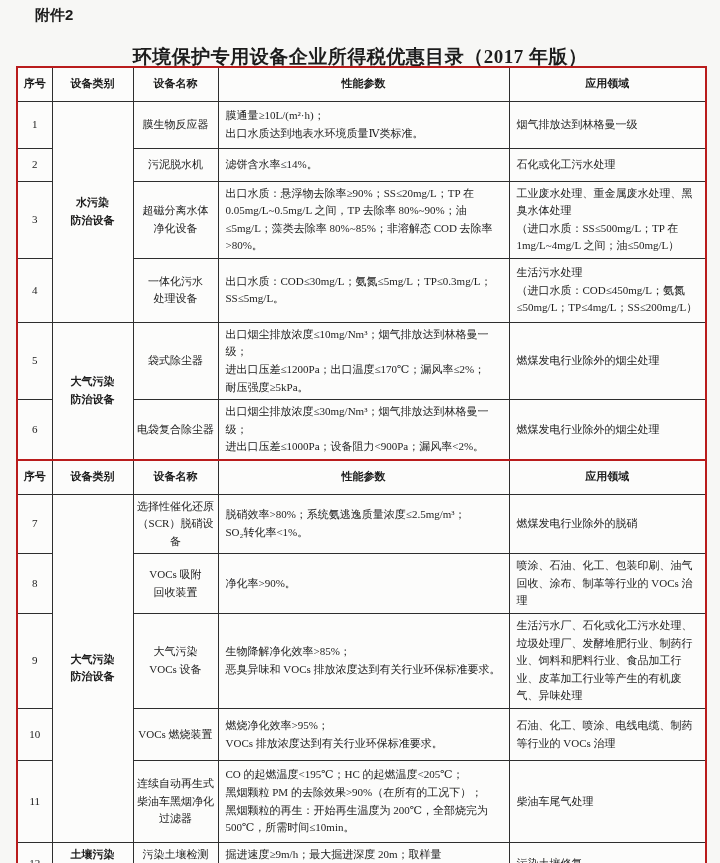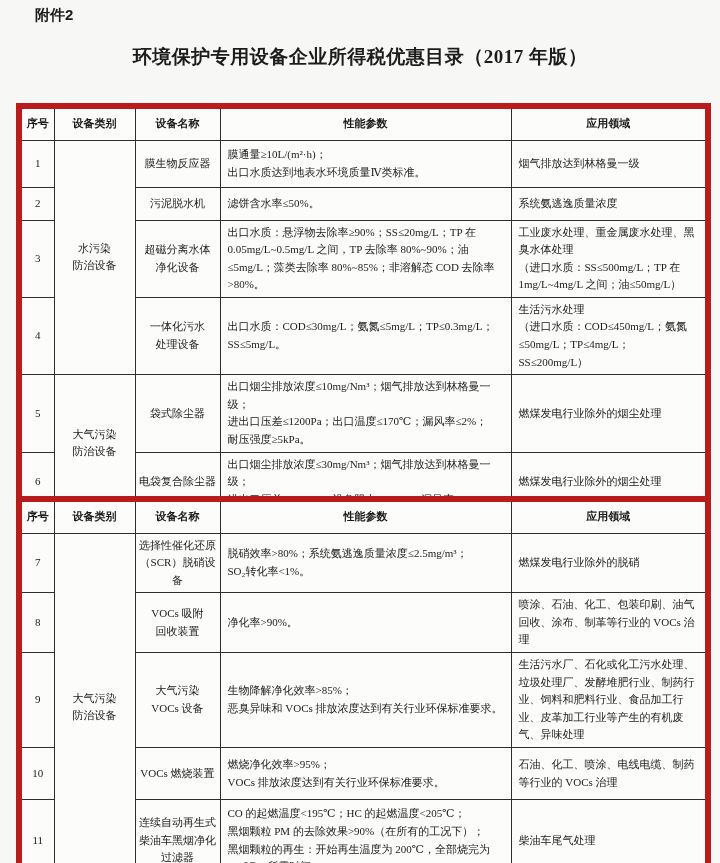--- a/index.html
+++ b/index.html
@@ -47,38 +47,38 @@
     font-size: 11px;
     background: #fcfcfb;
   }
   #table-upper { top: 66px; }
   #table-lower { top: 459px; }
   table.catalog col.c-no       { width: 35px; }
   table.catalog col.c-category { width: 81px; }
   table.catalog col.c-name     { width: 85px; }
   table.catalog col.c-params   { width: 291px; }
   table.catalog col.c-fields   { width: 197px; }
-  table.catalog { border: 6px solid #b91c1c; margin-top: 37px; }
+  table.catalog { border: 2px solid #b91c1c; }
   table.catalog th, table.catalog td {
     border: 1px solid #2e2e2e;
     vertical-align: middle;
     white-space: pre-line;
     line-height: 1.6;
   }
   table.catalog th {
     font-weight: bold;
     text-align: center;
     padding: 6px 2px;
     font-size: 11px;
   }
   td.cell-no, td.cell-category, td.cell-name {
     text-align: center;
     padding: 3px 3px;
   }
-  td.cell-category { font-weight: normal; }
+  td.cell-category { font-weight: bold; }
   td.cell-params, td.cell-fields {
     text-align: left;
     padding: 3px 7px;
   }
   
   #table-upper thead tr          { height: 34px; }
   #table-upper tbody tr:nth-child(1) { height: 47px; }
   #table-upper tbody tr:nth-child(2) { height: 33px; }
   #table-upper tbody tr:nth-child(3) { height: 75px; }
   #table-upper tbody tr:nth-child(4) { height: 64px; }
@@ -123,22 +123,22 @@
           <td class="cell-category" rowspan="4">水污染
 防治设备</td>
           <td class="cell-name">膜生物反应器</td>
           <td class="cell-params">膜通量≥10L/(m²·h)；
 出口水质达到地表水环境质量Ⅳ类标准。</td>
           <td class="cell-fields">烟气排放达到林格曼一级</td>
         </tr>
         <tr>
           <td class="cell-no">2</td>
           <td class="cell-name">污泥脱水机</td>
-          <td class="cell-params">滤饼含水率≤50%。</td>
-          <td class="cell-fields">系统氨逃逸质量浓度</td>
+          <td class="cell-params">滤饼含水率≤14%。</td>
+          <td class="cell-fields">石化或化工污水处理</td>
         </tr>
         <tr>
           <td class="cell-no">3</td>
           <td class="cell-name">超磁分离水体
 净化设备</td>
           <td class="cell-params">出口水质：悬浮物去除率≥90%；SS≤20mg/L；TP 在 0.05mg/L~0.5mg/L 之间，TP 去除率 80%~90%；油≤5mg/L；藻类去除率 80%~85%；非溶解态 COD 去除率&gt;80%。</td>
           <td class="cell-fields">工业废水处理、重金属废水处理、黑臭水体处理
 （进口水质：SS≤500mg/L；TP 在 1mg/L~4mg/L 之间；油≤50mg/L）</td>
         </tr>
         <tr>

